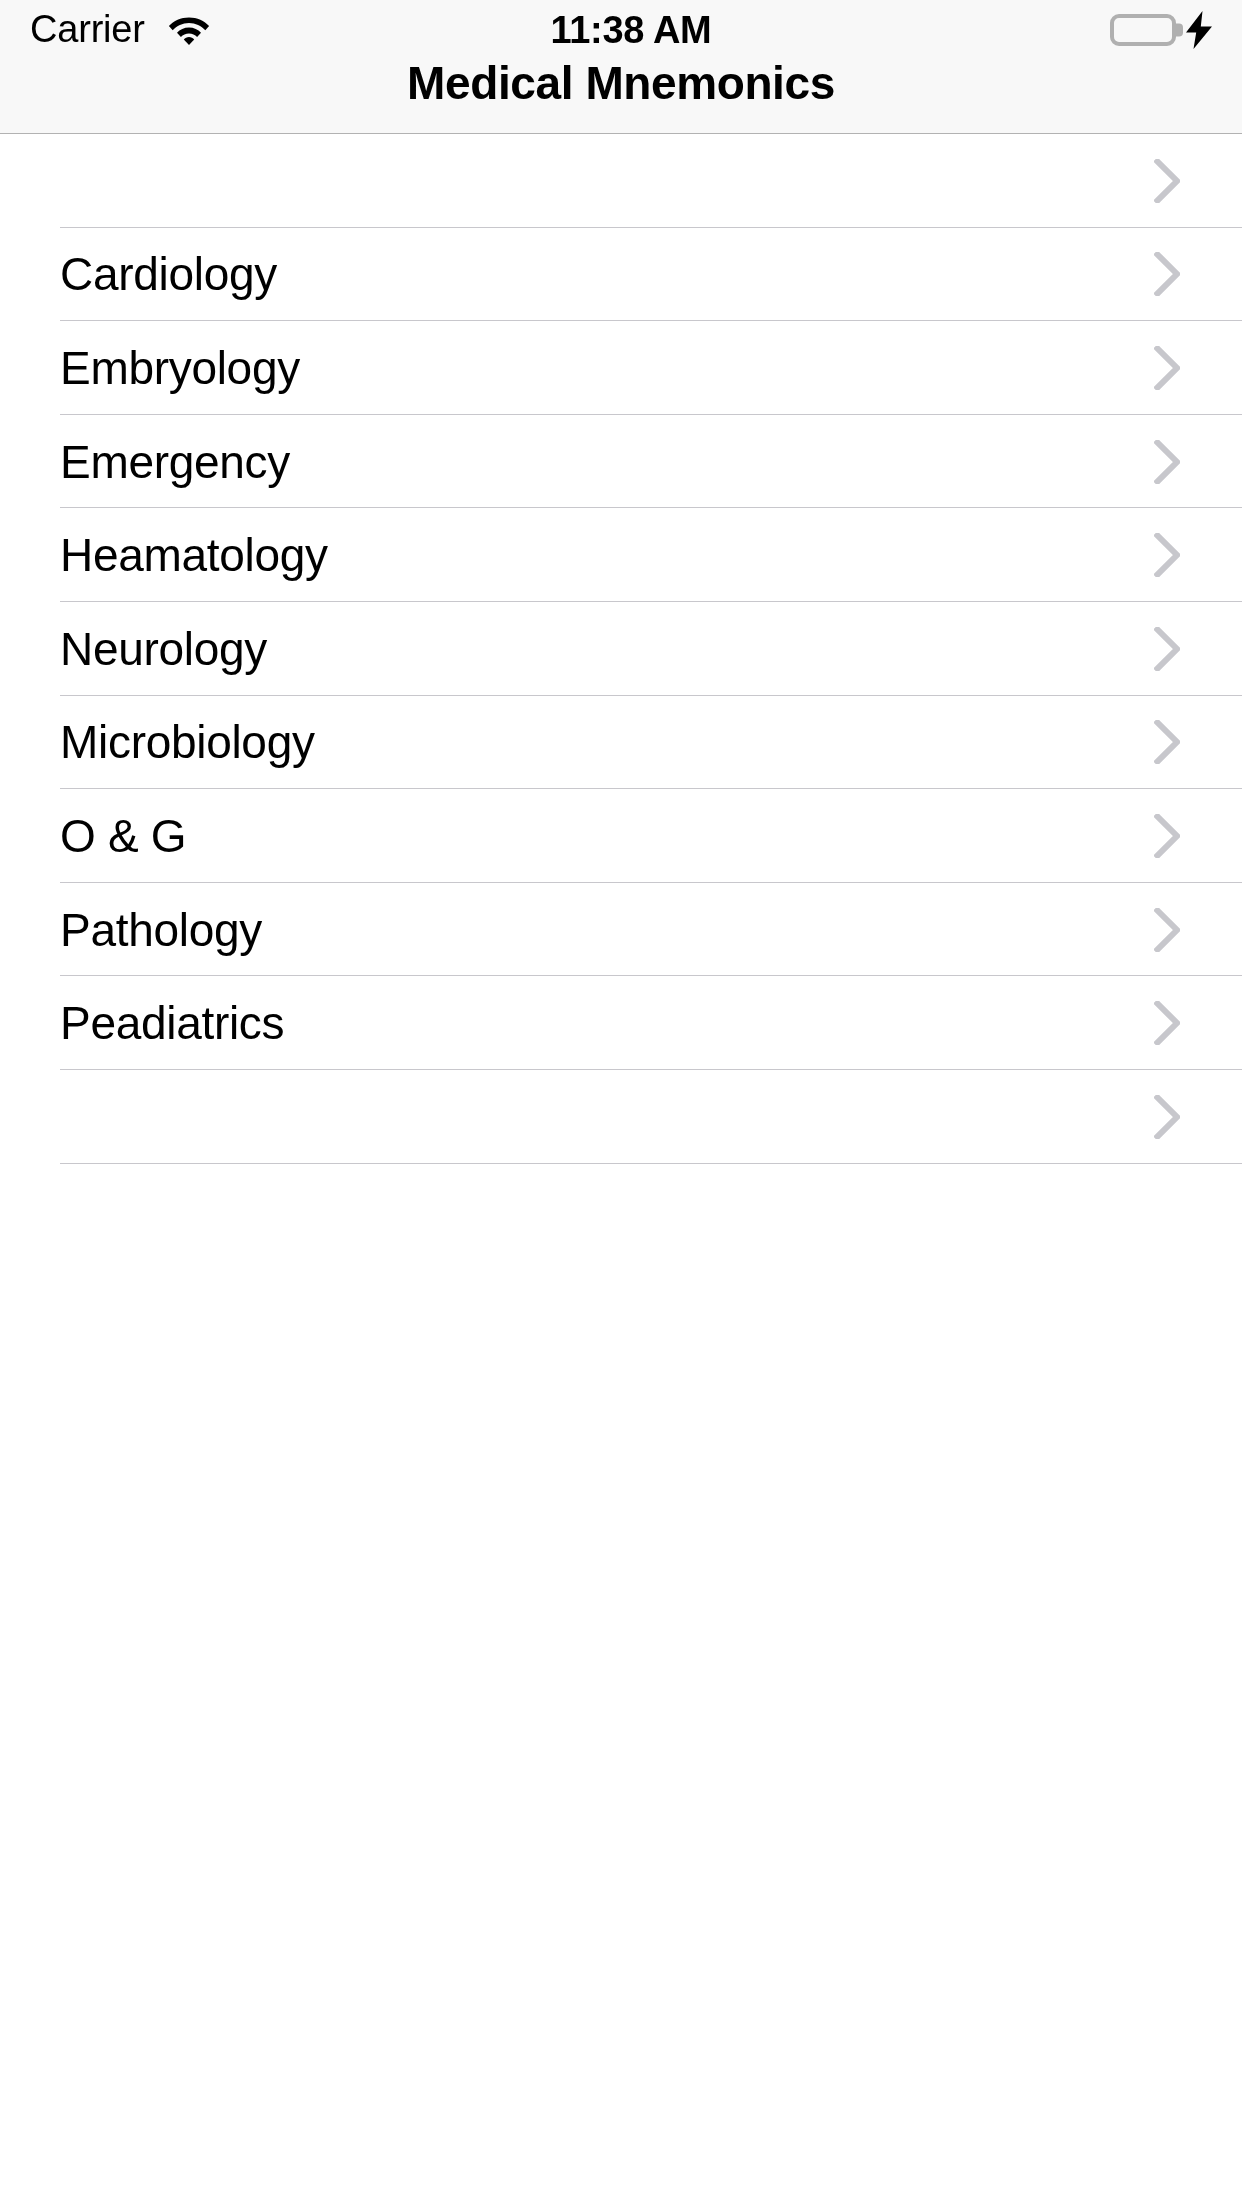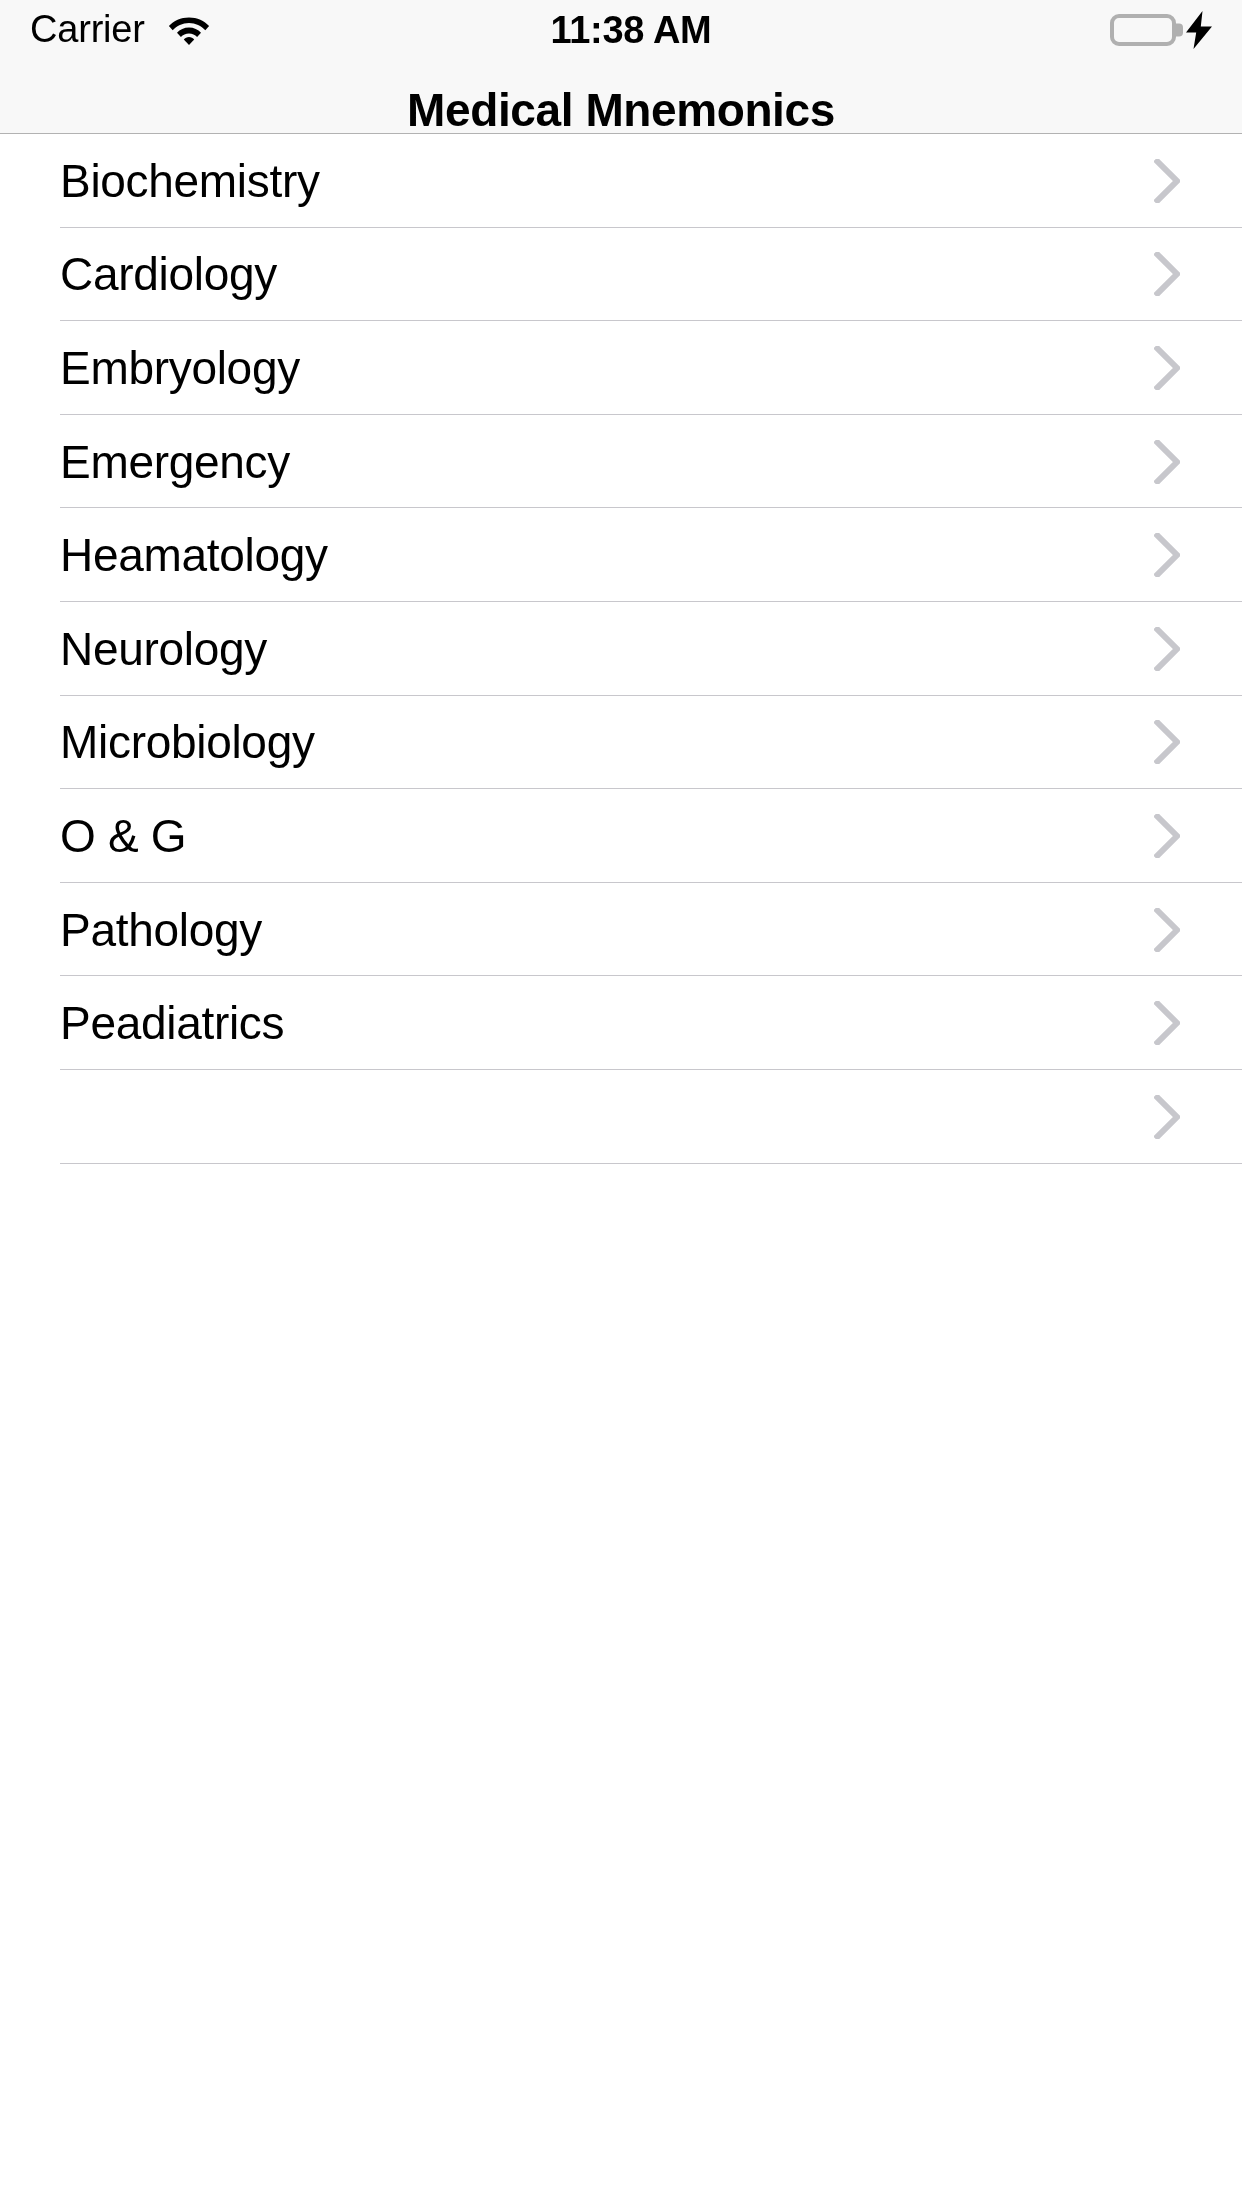--- a/index.html
+++ b/index.html
@@ -68,21 +68,21 @@
     background:#4CD964;
     border-radius:4px;
   }
   .bolt-icon { display:block; width:26px; height:38px; }
 
   
   .navbar {
     position:relative;
     height:74px;
     background:#F8F8F8;
-    display:flex; align-items:flex-end; justify-content:center;
+    display:flex; align-items:flex-start; justify-content:center;
     border-bottom:1px solid #B2B2B2;
   }
   .nav-title {
     font-size:46px;
     font-weight:bold;
     color:#000;
     letter-spacing:-0.4px;
     line-height:1;
   }
 
@@ -153,21 +153,20 @@
     </div>
   </div>
 
   <div class="navbar">
     <div class="nav-title">Medical Mnemonics</div>
   </div>
 
   <div class="list" id="list-container">
 
   <div class="row">
-    <span class="row-label">Biochemistry</span>
     <span class="chevron">
       <svg viewBox="0 0 26 44" xmlns="http://www.w3.org/2000/svg">
         <path d="M3.5 2.5 L23 22 L3.5 41.5" fill="none" stroke="#C7C7CC" stroke-width="6" stroke-linecap="square" stroke-linejoin="miter"></path>
       </svg>
     </span>
     <span class="row-sep" style="background: rgb(200, 199, 204);"></span>
   </div>
 
   <div class="row">
     <span class="row-label">Cardiology</span>

